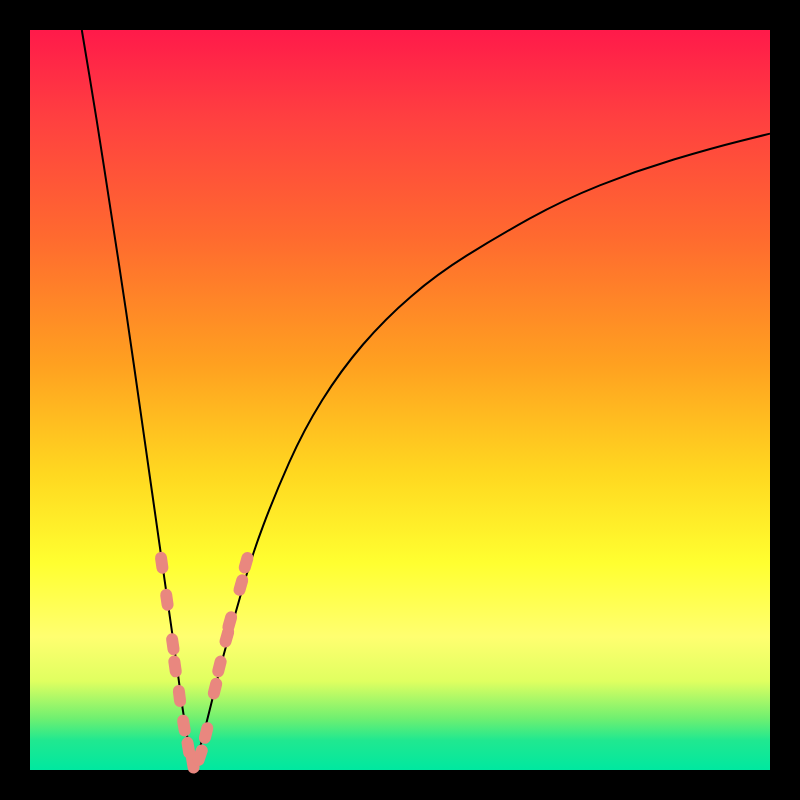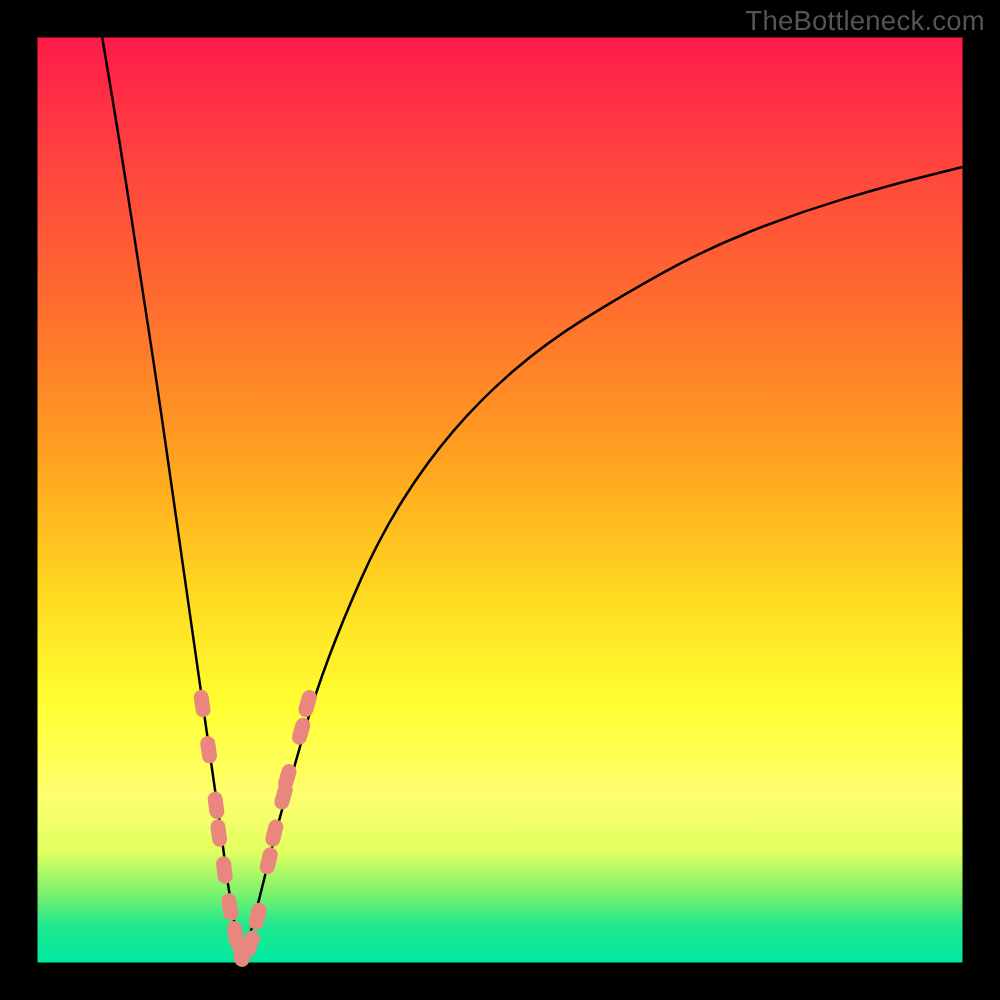--- a/index.html
+++ b/index.html
@@ -63,21 +63,20 @@
     fill: #e9877f;
     stroke: none;
   }
 </style>
 </head>
 <body>
 
 <div class="frame">
   <div class="plot-area"></div>
 
-  <div class="watermark">TheBottleneck.com</div>
 
   <svg class="overlay" viewBox="0 0 740 740">
     <path id="left-branch-path" class="curve" d="M 51.800000000000004 0 Q 51.800000000000004 0 59.2 44.39999999999998 Q 66.6 88.79999999999995 74 136.89999999999998 Q 81.4 185 88.80000000000001 233.1 Q 96.2 281.2 103.6 333 Q 111 384.8 114.7 410.70000000000005 Q 118.4 436.6 122.10000000000001 462.5 Q 125.80000000000001 488.4 129.5 514.3 Q 133.2 540.2 136.89999999999998 566.1 Q 140.6 592 144.3 617.9 Q 148 643.8 149.85 658.5999999999999 Q 151.7 673.4 153.55 684.5 Q 155.4 695.6 157.25 706.7 Q 159.1 717.8 160.95 728.9 T 162.8 740"></path>
     <path id="right-branch-path" class="curve" d="M 162.8 740 Q 162.8 740 166.5 728.9 Q 170.20000000000002 717.8 173.9 703 Q 177.6 688.2 181.3 673.4000000000001 Q 185 658.6 188.7 643.8 Q 192.4 629 199.8 603.1 Q 207.20000000000002 577.2 214.60000000000002 551.3 Q 222 525.4 233.10000000000002 495.79999999999995 Q 244.20000000000002 466.2 259 432.9 Q 273.8 399.59999999999997 292.3 370 Q 310.8 340.4 333 314.5 Q 355.2 288.6 381.1 266.4 Q 407.00000000000006 244.2 436.6 225.70000000000002 Q 466.2 207.20000000000005 499.5 188.7 Q 532.8 170.19999999999993 569.8 155.39999999999992 Q 606.8 140.5999999999999 643.8 129.49999999999994 Q 680.8000000000001 118.39999999999998 710.4000000000001 111 T 740 103.60000000000002"></path>
     <g id="beads-group" class="beads">
         <rect x="120.72000000000003" y="526.8" width="22" height="12" rx="6" transform="rotate(81.86989764584406 131.72000000000003 532.8)"></rect>
         <rect x="125.9" y="563.8" width="22" height="12" rx="6" transform="rotate(81.869897645844 136.9 569.8)"></rect>
         <rect x="131.82" y="608.2" width="22" height="12" rx="6" transform="rotate(81.869897645844 142.82 614.2)"></rect>
         <rect x="134.04" y="630.4" width="22" height="12" rx="6" transform="rotate(81.869897645844 145.04 636.4)"></rect>
         <rect x="138.48" y="660" width="22" height="12" rx="6" transform="rotate(82.87498365109823 149.48 666)"></rect>

